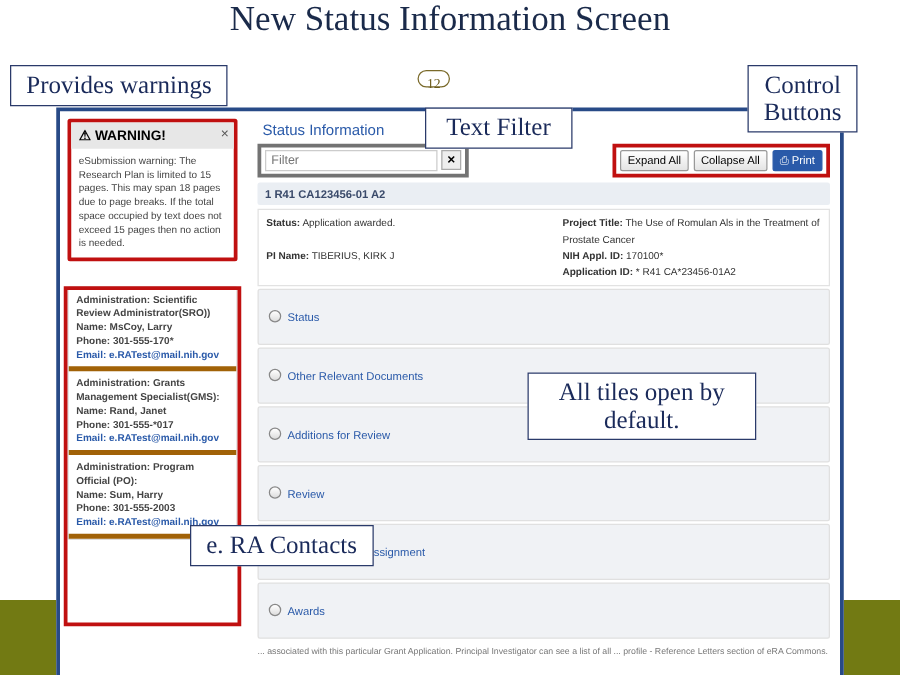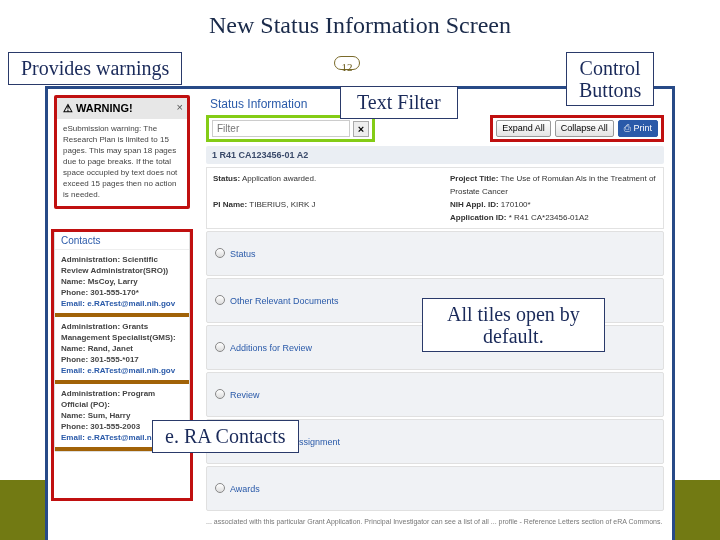--- a/index.html
+++ b/index.html
@@ -4,23 +4,23 @@
 <style>
   * { box-sizing: border-box; margin: 0; padding: 0; }
   body {
     width: 720px; height: 540px;
     font-family: Georgia, "Times New Roman", serif;
     background: #fff;
     position: relative;
     overflow: hidden;
   }
   .slide-title {
-    font-size: 24px;
+    font-size: 28px;
     text-align: center;
-    padding: 12px 0 6px;
+    padding: 0 0 6px;
     color: #1a2a4a;
     font-weight: normal;
   }
   .page-badge {
     position: absolute;
     left: 334px; top: 56px;
     width: 26px; height: 14px;
     border: 1px solid #7a6a2a;
     border-radius: 11px;
     font: 11px/20px Georgia, serif;
@@ -108,23 +108,23 @@
     font: 12px Arial;
     padding: 2px 0 4px 4px;
   }
   .filter-row {
     display: flex;
     align-items: center;
     gap: 6px;
     margin-bottom: 4px;
   }
   .filter-box {
-    border: 3px solid #84cc16;
+    border: 3px solid #737373;
     display: flex;
-    align-items: flex-end;
+    align-items: flex-start;
     padding: 2px 3px;
     background: #fff;
   }
   .filter-input {
     width: 138px;
     font: 10px Arial;
     color: #999;
     border: 1px solid #ccc;
     padding: 2px 4px;
     background: #fff;
@@ -209,21 +209,21 @@
     background: #fff;
     border: 1px solid #2a3a6a;
     font: 20px Georgia, serif;
     color: #1a2a5a;
     padding: 4px 12px;
     z-index: 40;
     text-align: center;
   }
   .c-warnings { left: 8px; top: 52px; }
   .c-textfilter { left: 340px; top: 86px; padding: 4px 16px; z-index: 50;}
-  .c-ctrl { left: 566px; top: 52px; line-height: 22px; }
+  .c-ctrl { left: 598px; top: 52px; line-height: 22px; }
   .c-tiles { left: 410px; top: 298px; line-height: 22px; padding: 4px 24px; margin-left: 12px; }
   .c-era { left: 152px; top: 420px; z-index: 50;}
   
   .era-redbox {
     position: absolute;
     left: 3px; top: 140px;
     width: 142px; height: 272px;
     border: 3px solid #c01010;
     z-index: 4;
     pointer-events: none;
@@ -251,21 +251,20 @@
     <div class="warn-hdr">
       <span>⚠ WARNING!</span>
       <span class="x">×</span>
     </div>
     <div class="warn-body">eSubmission warning: The Research Plan is limited to 15 pages. This may span 18 pages due to page breaks. If the total space occupied by text does not exceed 15 pages then no action is needed.</div>
   </div>
 
   <div class="era-redbox"></div>
 
   <div class="contacts-panel">
-    <div class="contacts-hdr">Contacts</div>
     <div id="contacts-holder">
         <div class="contact-block">
           <div><b>Administration: Scientific Review Administrator(SRO))</b></div>
           <div><b>Name: MsCoy, Larry</b></div>
           <div><b>Phone: 301-555-170*</b></div>
           <div class="mail"><b>Email: e.RATest@mail.nih.gov</b></div>
         </div>
         <div class="contact-block">
           <div><b>Administration: Grants Management Specialist(GMS):</b></div>
           <div><b>Name: Rand, Janet</b></div>

